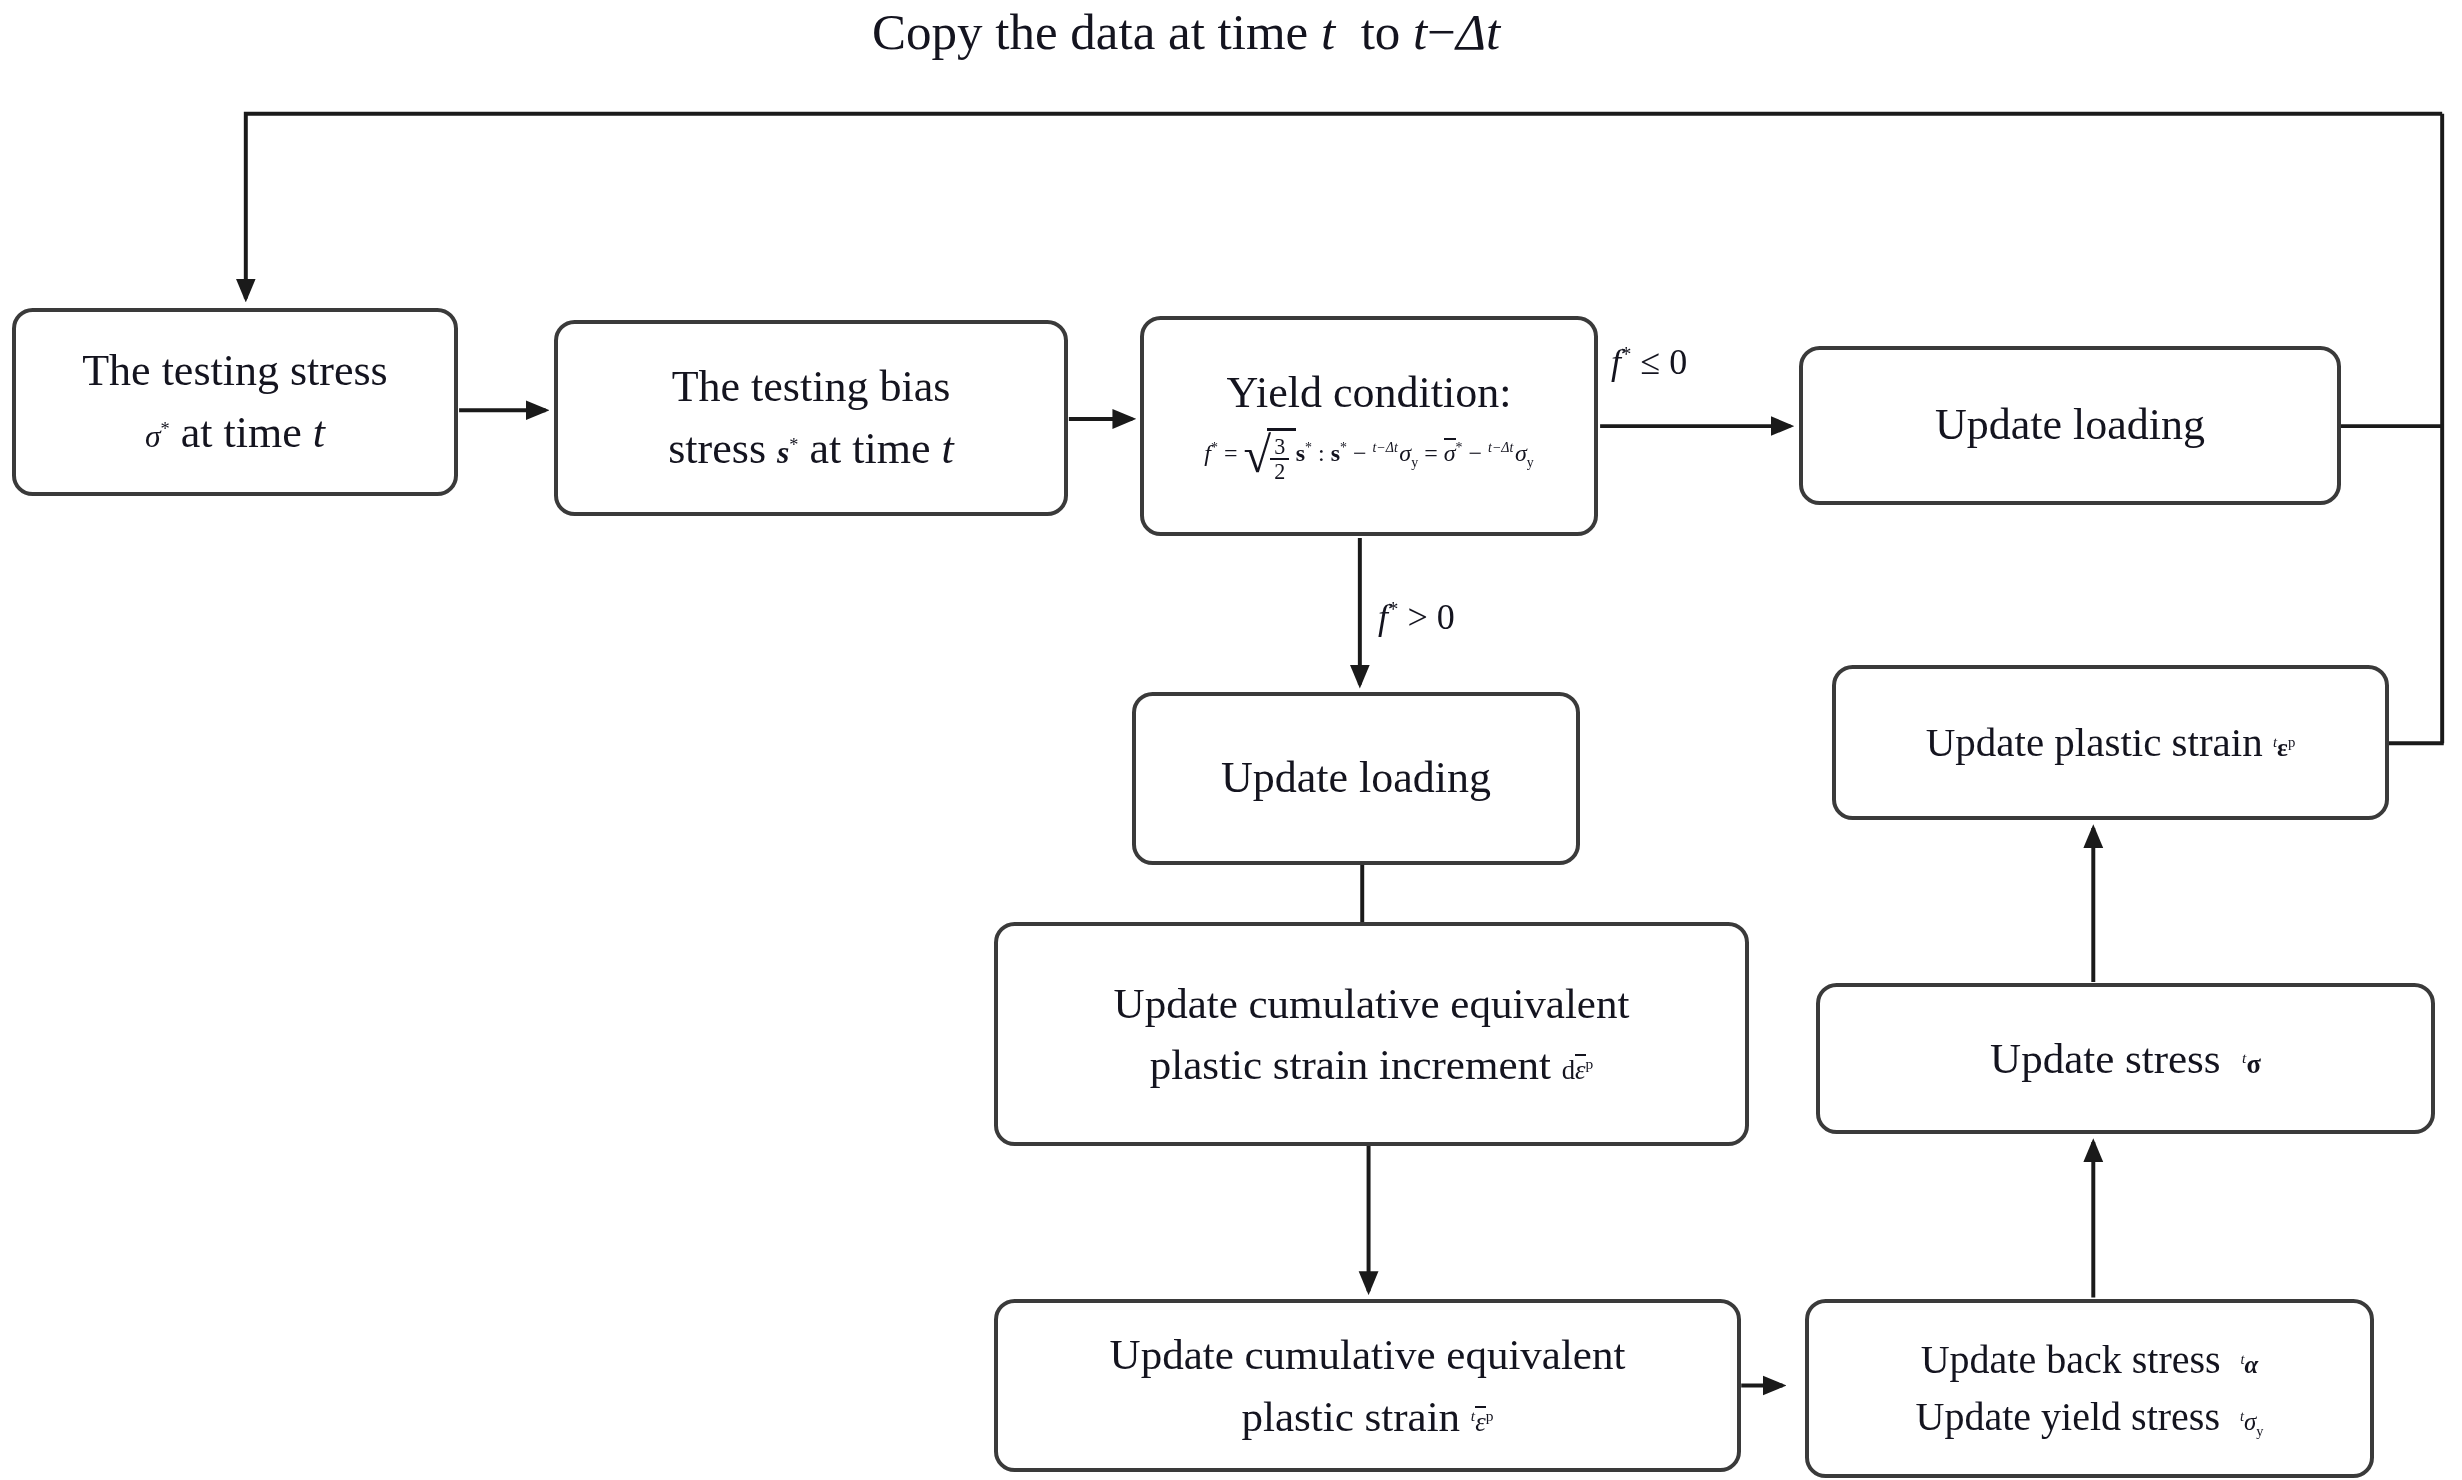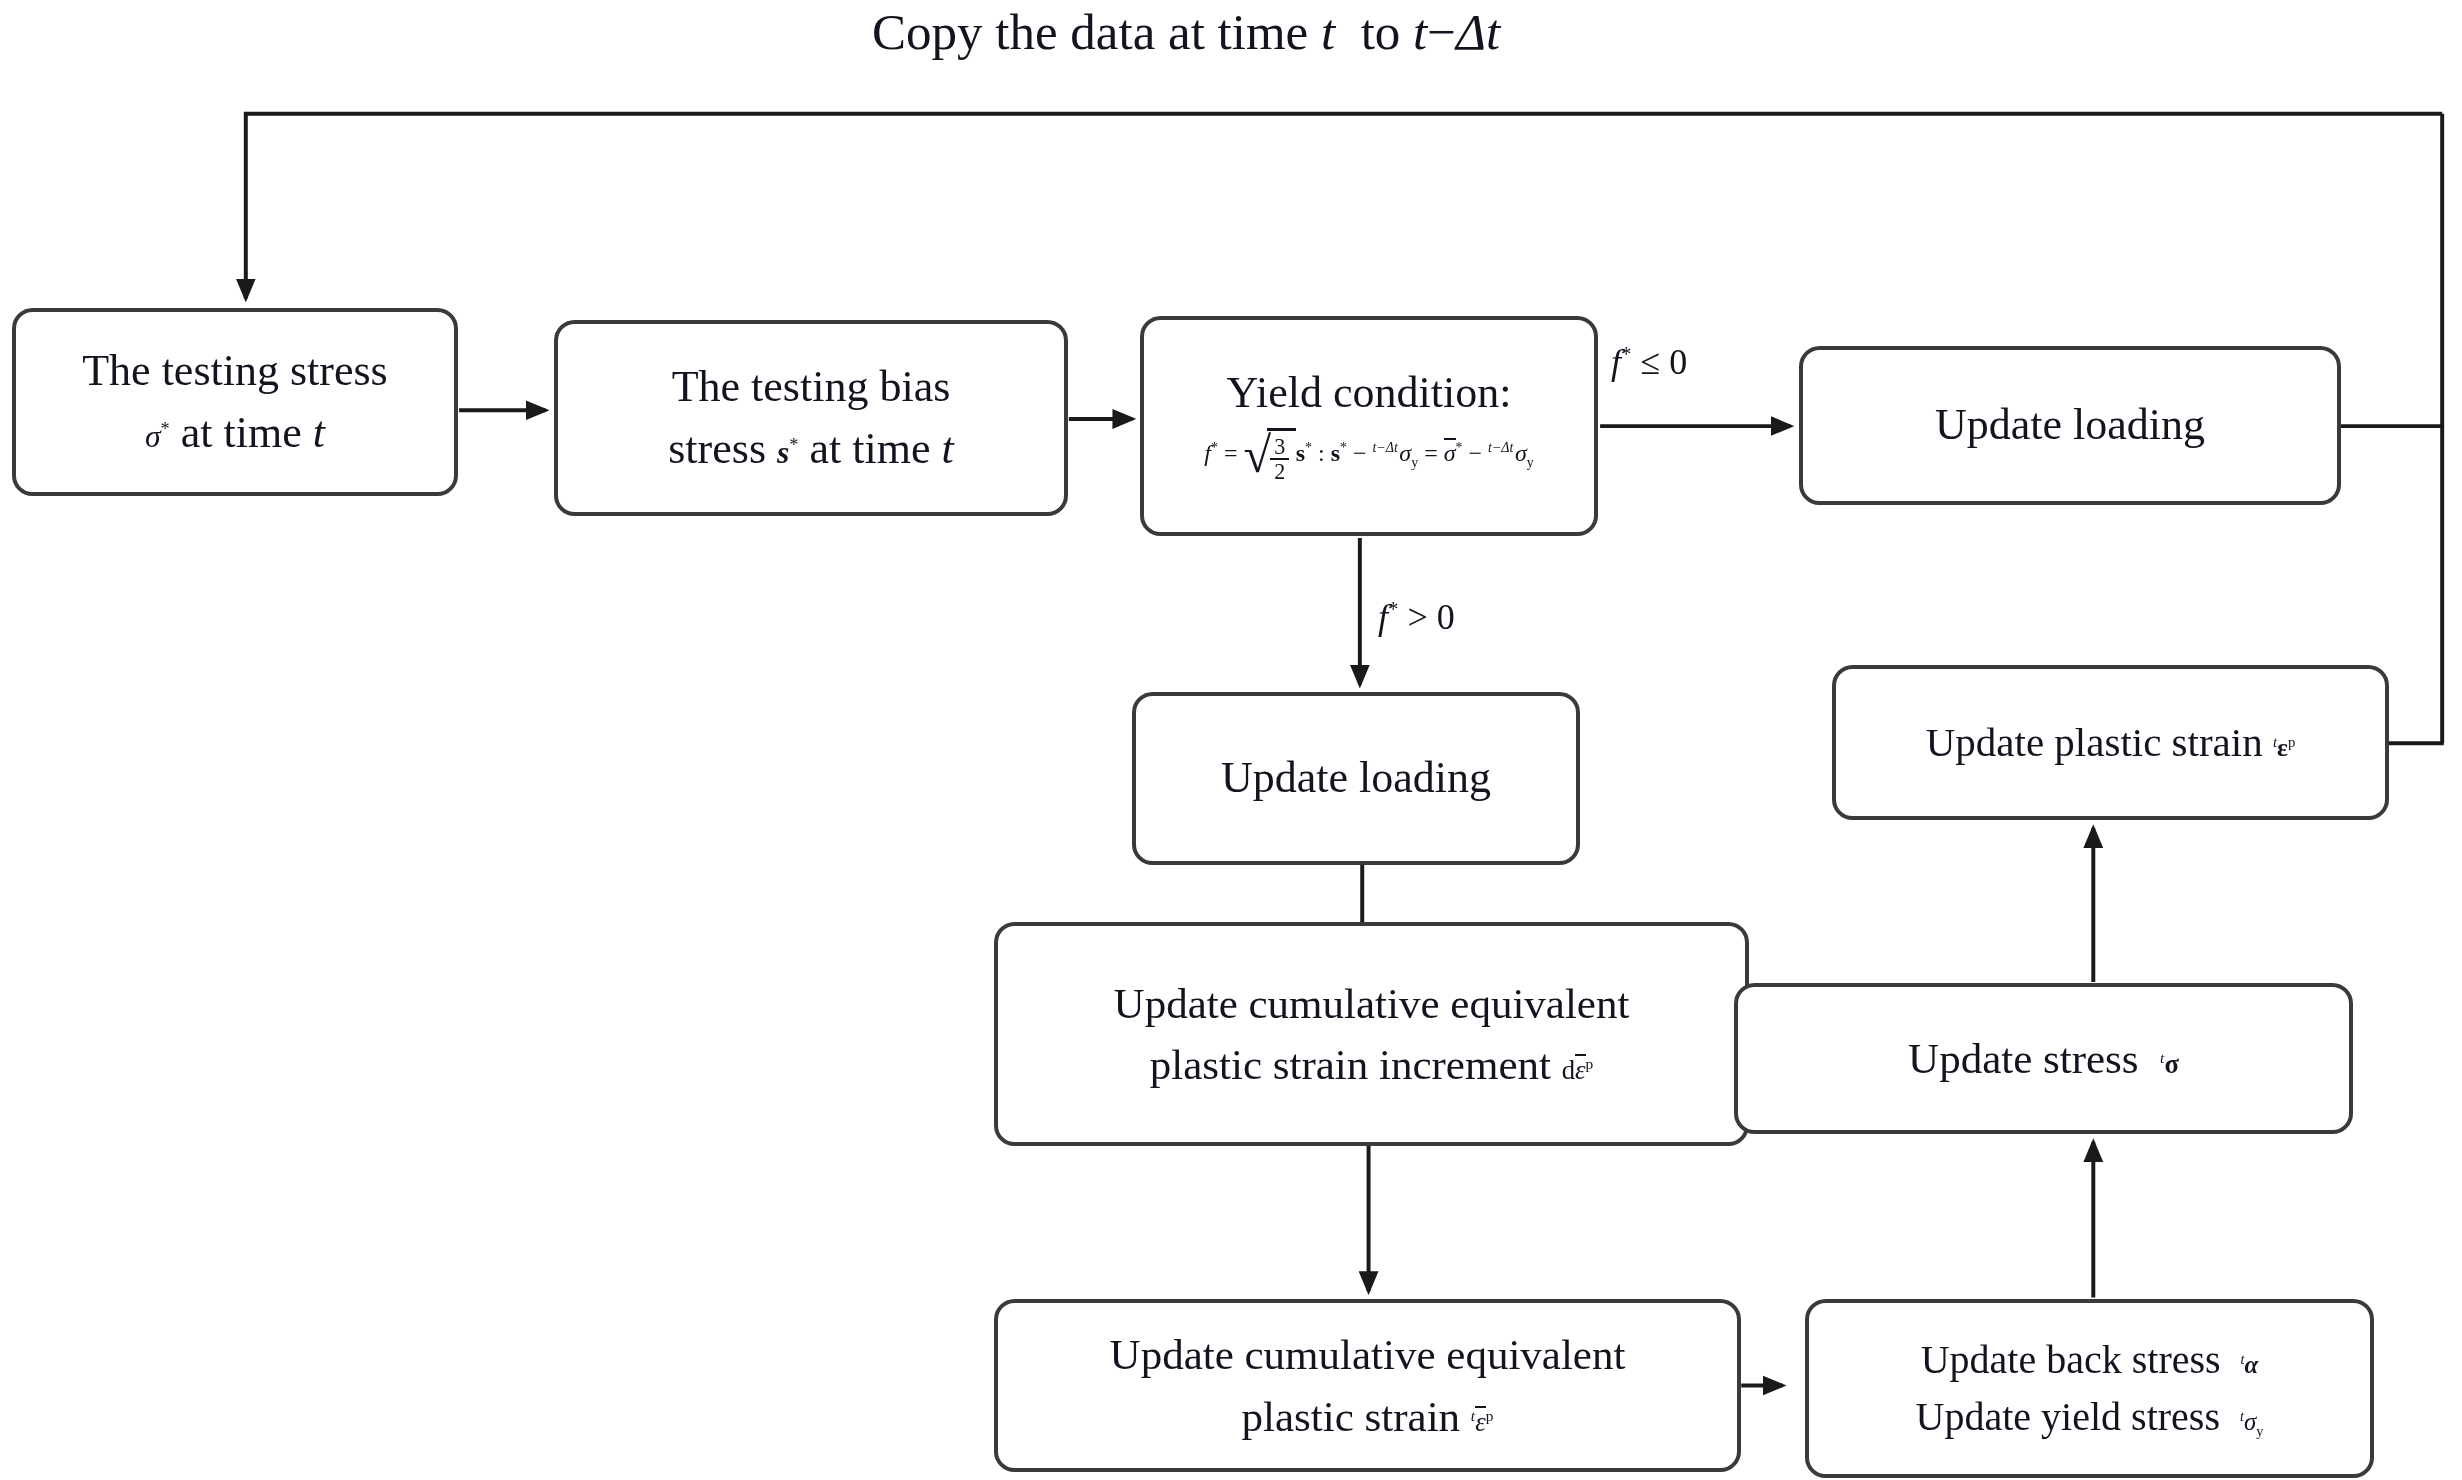--- a/index.html
+++ b/index.html
@@ -115,21 +115,21 @@
 
   <div class="node fs52" style="left:1799px;top:665px;width:557px;height:155px;">
     <div>Update plastic strain <span class="m"><sup><i>t</i></sup><b>ε</b><sup>p</sup></span></div>
   </div>
 
   <div class="node fs54" style="left:994px;top:922px;width:755px;height:224px;">
     <div>Update cumulative equivalent</div>
     <div>plastic strain increment <span class="m">d<span class="obar"><i>ε</i></span><sup>p</sup></span></div>
   </div>
 
-  <div class="node fs54" style="left:1734px;top:983px;width:619px;height:151px;">
+  <div class="node fs54" style="left:1816px;top:983px;width:619px;height:151px;">
     <div>Update stress &nbsp;<span class="m"><sup><i>t</i></sup><b>σ</b></span></div>
   </div>
 
   <div class="node fs54" style="left:994px;top:1299px;width:747px;height:173px;">
     <div>Update cumulative equivalent</div>
     <div>plastic strain <span class="m"><sup><i>t</i></sup><span class="obar"><i>ε</i></span><sup>p</sup></span></div>
   </div>
 
   <div class="node fs50" style="left:1791px;top:1299px;width:569px;height:179px;margin-left:14px;">
     <div>Update back stress &nbsp;<span class="m"><sup><i>t</i></sup><b><i>α</i></b></span></div>

